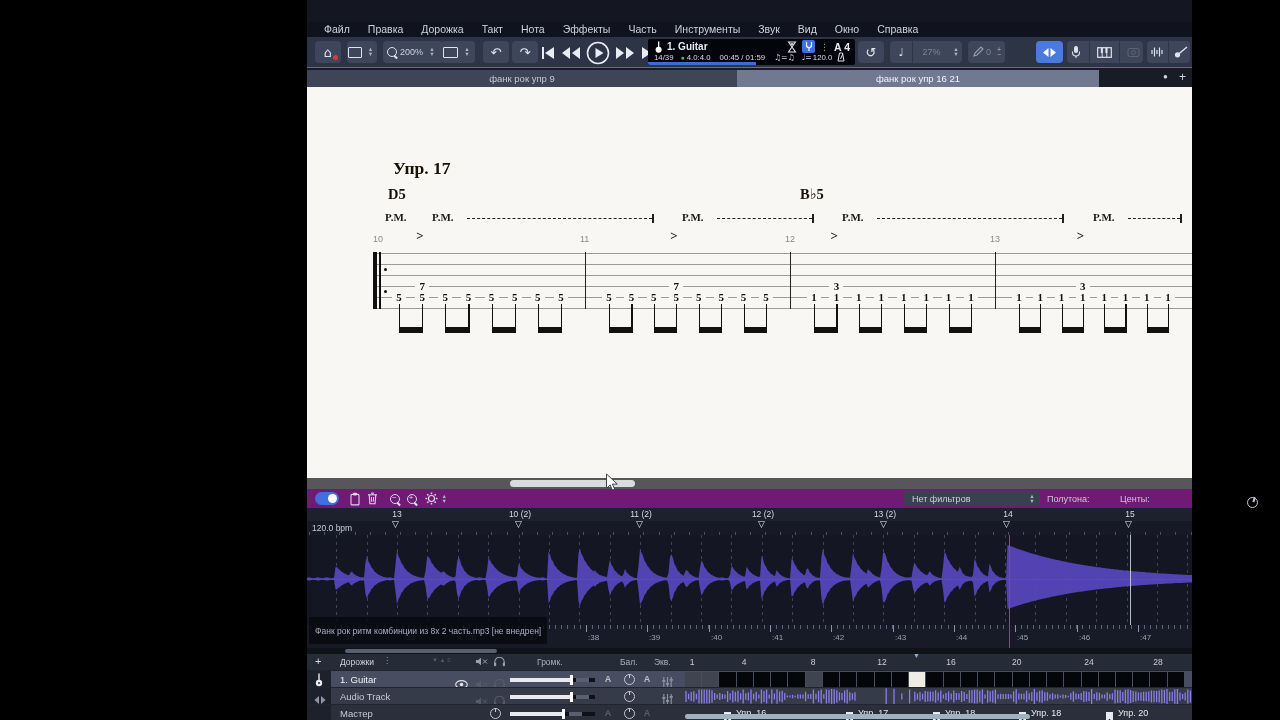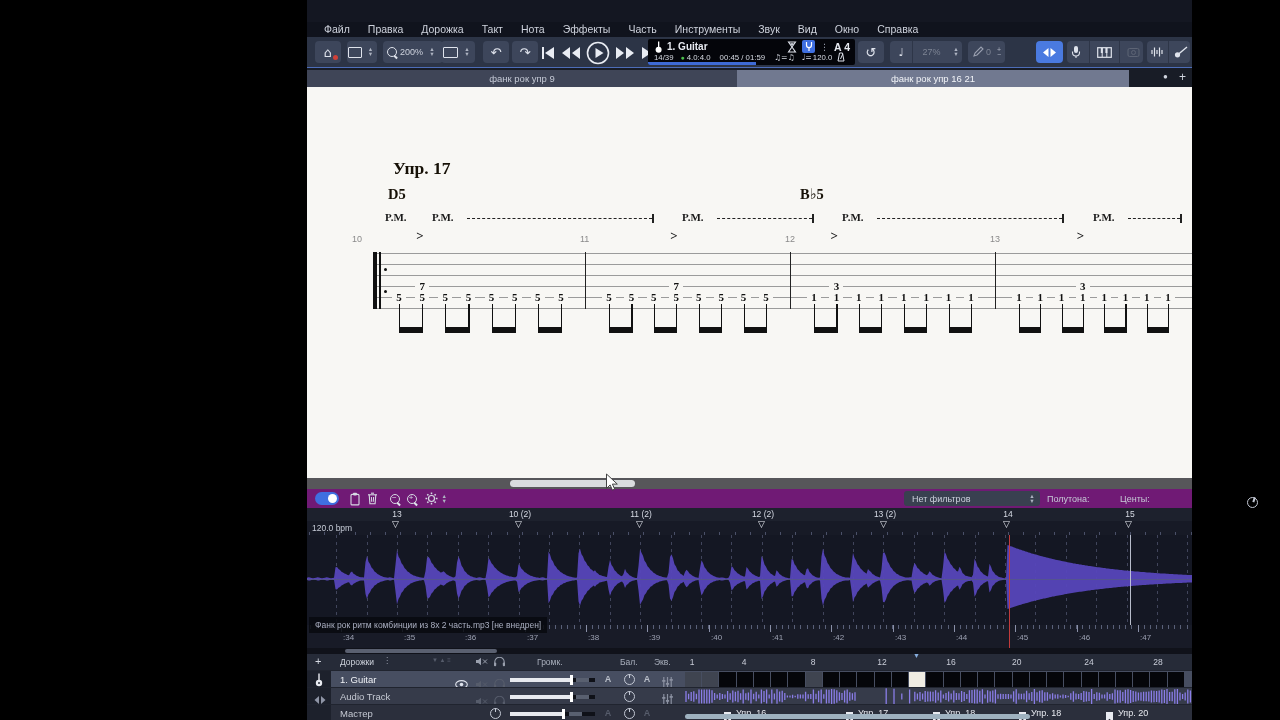--- a/index.html
+++ b/index.html
@@ -42,21 +42,21 @@
   #hscroll-thumb{position:absolute;left:203px;top:2px;width:125px;height:7px;background:#d9dcde;border-radius:4px;}
   
   #audiobar{position:absolute;left:0;top:489px;width:885px;height:19px;background:#701a75;display:flex;align-items:center;}
   .abtn{height:16px;display:flex;align-items:center;justify-content:center;margin-right:6px;}
   #filters-dd{position:absolute;left:597px;top:2px;width:136px;height:15px;background:#394050;border-radius:3px;display:flex;align-items:center;color:#ccd1dc;font-size:9px;padding-left:8px;box-sizing:border-box;}
   .knob{width:11px;height:11px;border:1.5px solid #c3c8d4;border-radius:50%;position:relative;box-sizing:border-box;}
   .knob i{position:absolute;left:50%;top:-1px;width:1.5px;height:4.5px;background:#c3c8d4;margin-left:-0.75px;transform:rotate(18deg);transform-origin:50% 6px;}
   #mruler{position:absolute;left:0;top:508px;width:885px;height:13px;background:#1d212d;border-bottom:1px solid #343a4e;}
   #bpmrow{position:absolute;left:0;top:521px;width:885px;height:14px;background:#171a26;}
   #wave{position:absolute;left:0;top:535px;width:885px;height:90px;background:#141723;overflow:hidden;}
-  #file-overlay{position:absolute;left:2px;top:617px;height:16px;background:rgba(8,10,16,.88);color:#a9aec0;font-size:8.5px;display:flex;align-items:center;padding:0 6px;z-index:5;justify-content:center;}
+  #file-overlay{position:absolute;left:2px;top:617px;height:27px;background:rgba(8,10,16,.88);color:#a9aec0;font-size:8.5px;display:flex;align-items:center;padding:0 6px;z-index:5;justify-content:center;}
   #sruler{position:absolute;left:0;top:625px;width:885px;height:23px;background:#181b27;}
   #tscroll{position:absolute;left:0;top:648px;width:885px;height:6px;background:#10121a;}
   #tscroll-thumb{position:absolute;left:38px;top:1px;width:152px;height:4px;background:#5a6070;border-radius:2px;}
   
   #mixer{position:absolute;left:0;top:654px;width:885px;height:66px;background:#262b38;overflow:hidden;}
   .mrow{position:absolute;left:0;width:885px;}
   .hlabel{position:absolute;font-size:8.5px;color:#aab0bd;top:3px;}
   #cursor{position:absolute;left:298px;top:473px;z-index:99;}
 </style>
 </head>
@@ -208,21 +208,21 @@
             <line x1="4" y1="8.5" x2="13" y2="1" stroke="#dfe3ec" stroke-width="1.4"></line>
             <circle cx="3.5" cy="8.8" r="2.6" fill="#dfe3ec"></circle>
           </svg>
     </div>
   </div>
 
   <div id="tabbar">
     <span class="abs" style="left:856px;top:4px;font-size:8px;color:#cfd4de;">●</span>
     <span class="abs" style="left:872px;top:2px;font-size:12px;color:#cfd4de;">+</span>
   <div class="tab" style="position: absolute; left: 0px; width: 430px; background: rgb(63, 69, 87); color: rgb(195, 200, 212);">фанк рок упр 9</div>
-        <div class="tab" style="position: absolute; left: 430px; width: 392px; background: rgb(113, 121, 144); color: rgb(242, 244, 248);">фанк рок упр 16 21</div>
+        <div class="tab" style="position: absolute; left: 430px; width: 362px; background: rgb(113, 121, 144); color: rgb(242, 244, 248);">фанк рок упр 16 21</div>
       </div>
 
   <div id="score">
         <div style="position: absolute; left: 86px; top: 71px; font: bold 17.5px &quot;Liberation Serif&quot;, &quot;DejaVu Sans&quot;, serif; color: rgb(22, 16, 6);">Упр. 17</div>
         <div style="position: absolute; left: 81px; top: 99px; font: bold 14.5px &quot;Liberation Serif&quot;, &quot;DejaVu Sans&quot;, serif; color: rgb(22, 16, 6);">D5</div>
         <div style="position: absolute; left: 493px; top: 99px; font: bold 14.5px &quot;Liberation Serif&quot;, &quot;DejaVu Sans&quot;, serif; color: rgb(22, 16, 6);">B♭5</div>
         <div style="position: absolute; left: 78px; top: 124px; font: bold 11px &quot;Liberation Serif&quot;, &quot;DejaVu Sans&quot;, serif; color: rgb(26, 26, 26);">P.M.</div>
         <div style="position: absolute; left: 125px; top: 124px; font: bold 11px &quot;Liberation Serif&quot;, &quot;DejaVu Sans&quot;, serif; color: rgb(26, 26, 26);">P.M.</div>
         <div style="position: absolute; left: 160px; top: 131px; width: 185px; height: 0px; border-top: 1.6px dashed rgb(34, 34, 34);"></div>
         <div style="position: absolute; left: 345px; top: 127px; width: 1.6px; height: 9px; background: rgb(34, 34, 34);"></div>
@@ -238,21 +238,21 @@
         <div style="position: absolute; left: 66px; top: 166px; width: 819px; height: 1px; background: rgb(155, 155, 155);"></div>
         <div style="position: absolute; left: 66px; top: 177px; width: 819px; height: 1px; background: rgb(155, 155, 155);"></div>
         <div style="position: absolute; left: 66px; top: 188px; width: 819px; height: 1px; background: rgb(155, 155, 155);"></div>
         <div style="position: absolute; left: 66px; top: 199px; width: 819px; height: 1px; background: rgb(155, 155, 155);"></div>
         <div style="position: absolute; left: 66px; top: 210px; width: 819px; height: 1px; background: rgb(155, 155, 155);"></div>
         <div style="position: absolute; left: 66px; top: 221px; width: 819px; height: 1px; background: rgb(155, 155, 155);"></div>
         <div style="position: absolute; left: 66px; top: 165px; width: 4px; height: 57px; background: rgb(17, 17, 17);"></div>
         <div style="position: absolute; left: 72px; top: 165px; width: 2px; height: 57px; background: rgb(17, 17, 17);"></div>
         <div style="position: absolute; left: 77px; top: 181px; width: 3px; height: 3px; border-radius: 50%; background: rgb(17, 17, 17);"></div>
         <div style="position: absolute; left: 77px; top: 203px; width: 3px; height: 3px; border-radius: 50%; background: rgb(17, 17, 17);"></div>
-        <div style="position: absolute; left: 45px; top: 147px; font-size: 9px; color: rgb(138, 138, 138);">10</div>
+        <div style="position: absolute; left: 66px; top: 147px; font-size: 9px; color: rgb(138, 138, 138);">10</div>
         <div style="position: absolute; left: 85px; top: 203.5px; width: 14px; height: 12px; text-align: center; background: rgb(248, 247, 244); font: 600 11px / 12px &quot;Liberation Serif&quot;, &quot;DejaVu Sans&quot;, serif; color: rgb(17, 17, 17); z-index: 2;">5</div>
         <div style="position: absolute; left: 92px; top: 217px; width: 1.2px; height: 24px; background: rgb(17, 17, 17);"></div>
         <div style="position: absolute; left: 92px; top: 240px; width: 24.3429px; height: 6px; background: rgb(17, 17, 17);"></div>
         <div style="position: absolute; left: 108.143px; top: 203.5px; width: 14px; height: 12px; text-align: center; background: rgb(248, 247, 244); font: 600 11px / 12px &quot;Liberation Serif&quot;, &quot;DejaVu Sans&quot;, serif; color: rgb(17, 17, 17); z-index: 2;">5</div>
         <div style="position: absolute; left: 108.143px; top: 192.5px; width: 14px; height: 12px; text-align: center; background: rgb(248, 247, 244); font: 600 11px / 12px &quot;Liberation Serif&quot;, &quot;DejaVu Sans&quot;, serif; color: rgb(17, 17, 17); z-index: 2;">7</div>
         <div style="position: absolute; left: 109.143px; top: 141px; font: bold 13px &quot;Liberation Serif&quot;, &quot;DejaVu Sans&quot;, serif; color: rgb(17, 17, 17);">&gt;</div>
         <div style="position: absolute; left: 115.143px; top: 217px; width: 1.2px; height: 24px; background: rgb(17, 17, 17);"></div>
         <div style="position: absolute; left: 131.286px; top: 203.5px; width: 14px; height: 12px; text-align: center; background: rgb(248, 247, 244); font: 600 11px / 12px &quot;Liberation Serif&quot;, &quot;DejaVu Sans&quot;, serif; color: rgb(17, 17, 17); z-index: 2;">5</div>
         <div style="position: absolute; left: 138.286px; top: 217px; width: 1.2px; height: 24px; background: rgb(17, 17, 17);"></div>
         <div style="position: absolute; left: 138.286px; top: 240px; width: 24.3429px; height: 6px; background: rgb(17, 17, 17);"></div>

